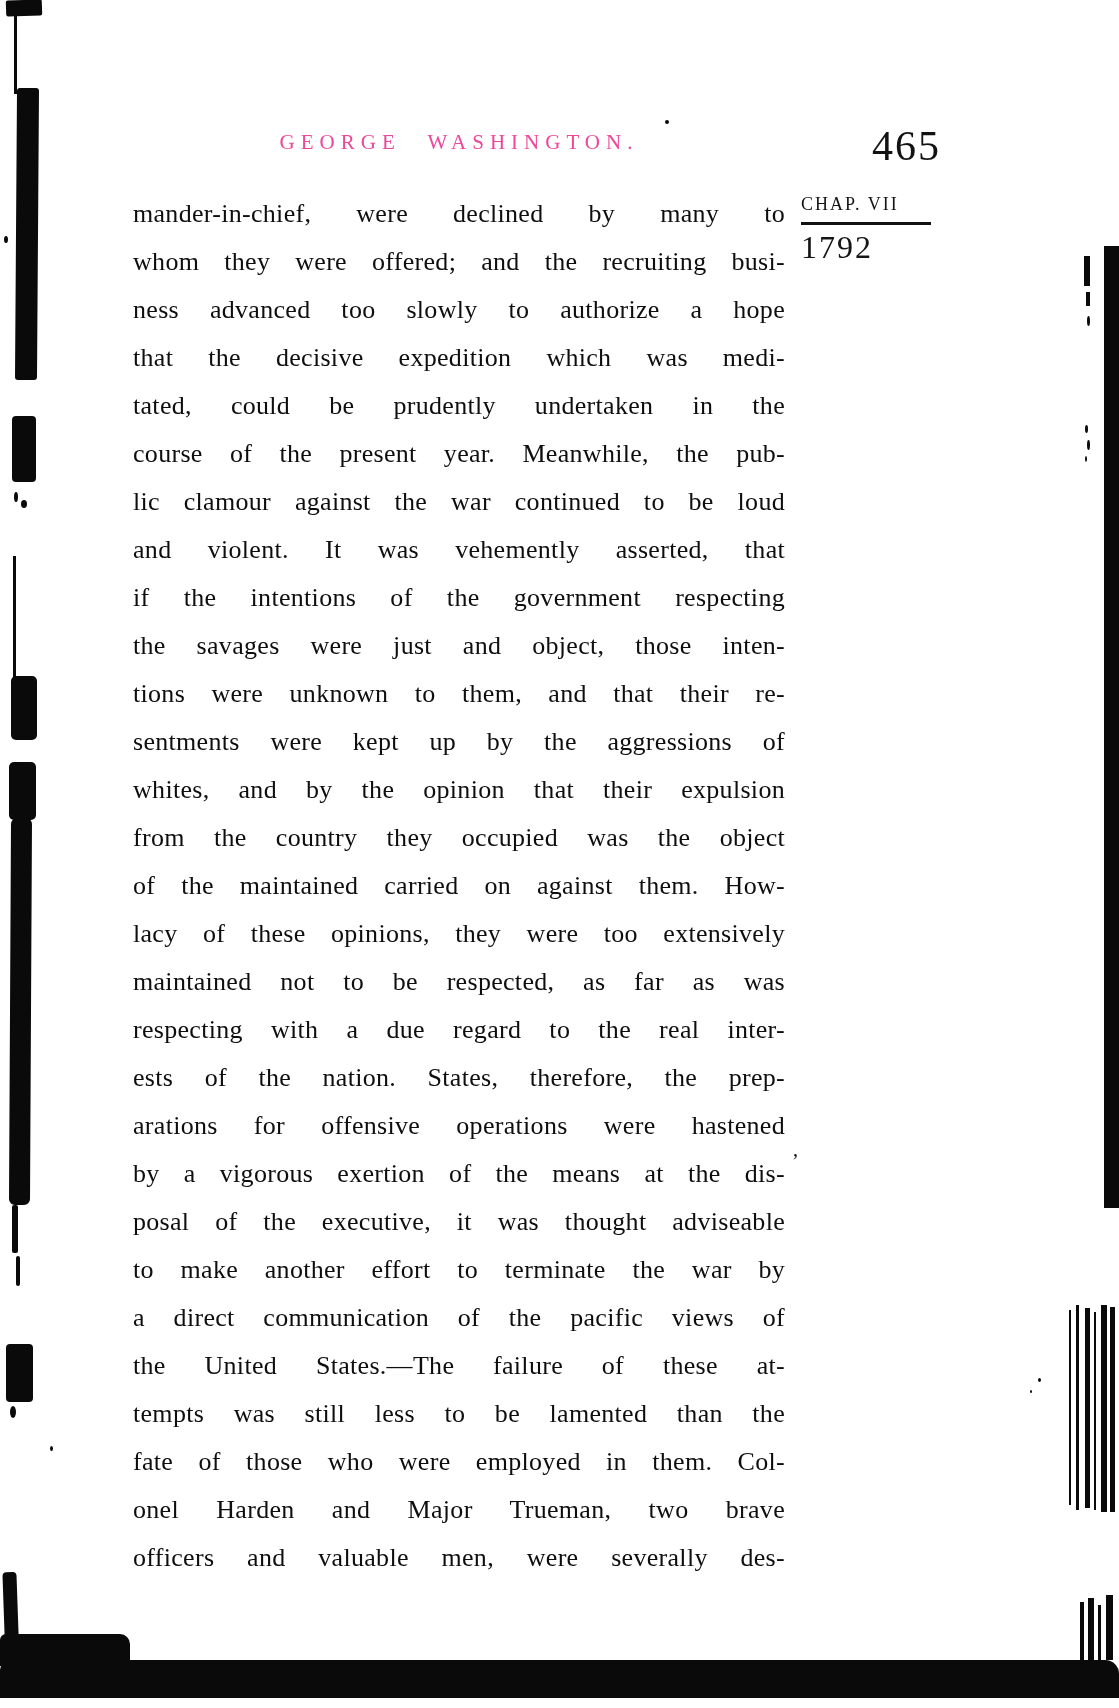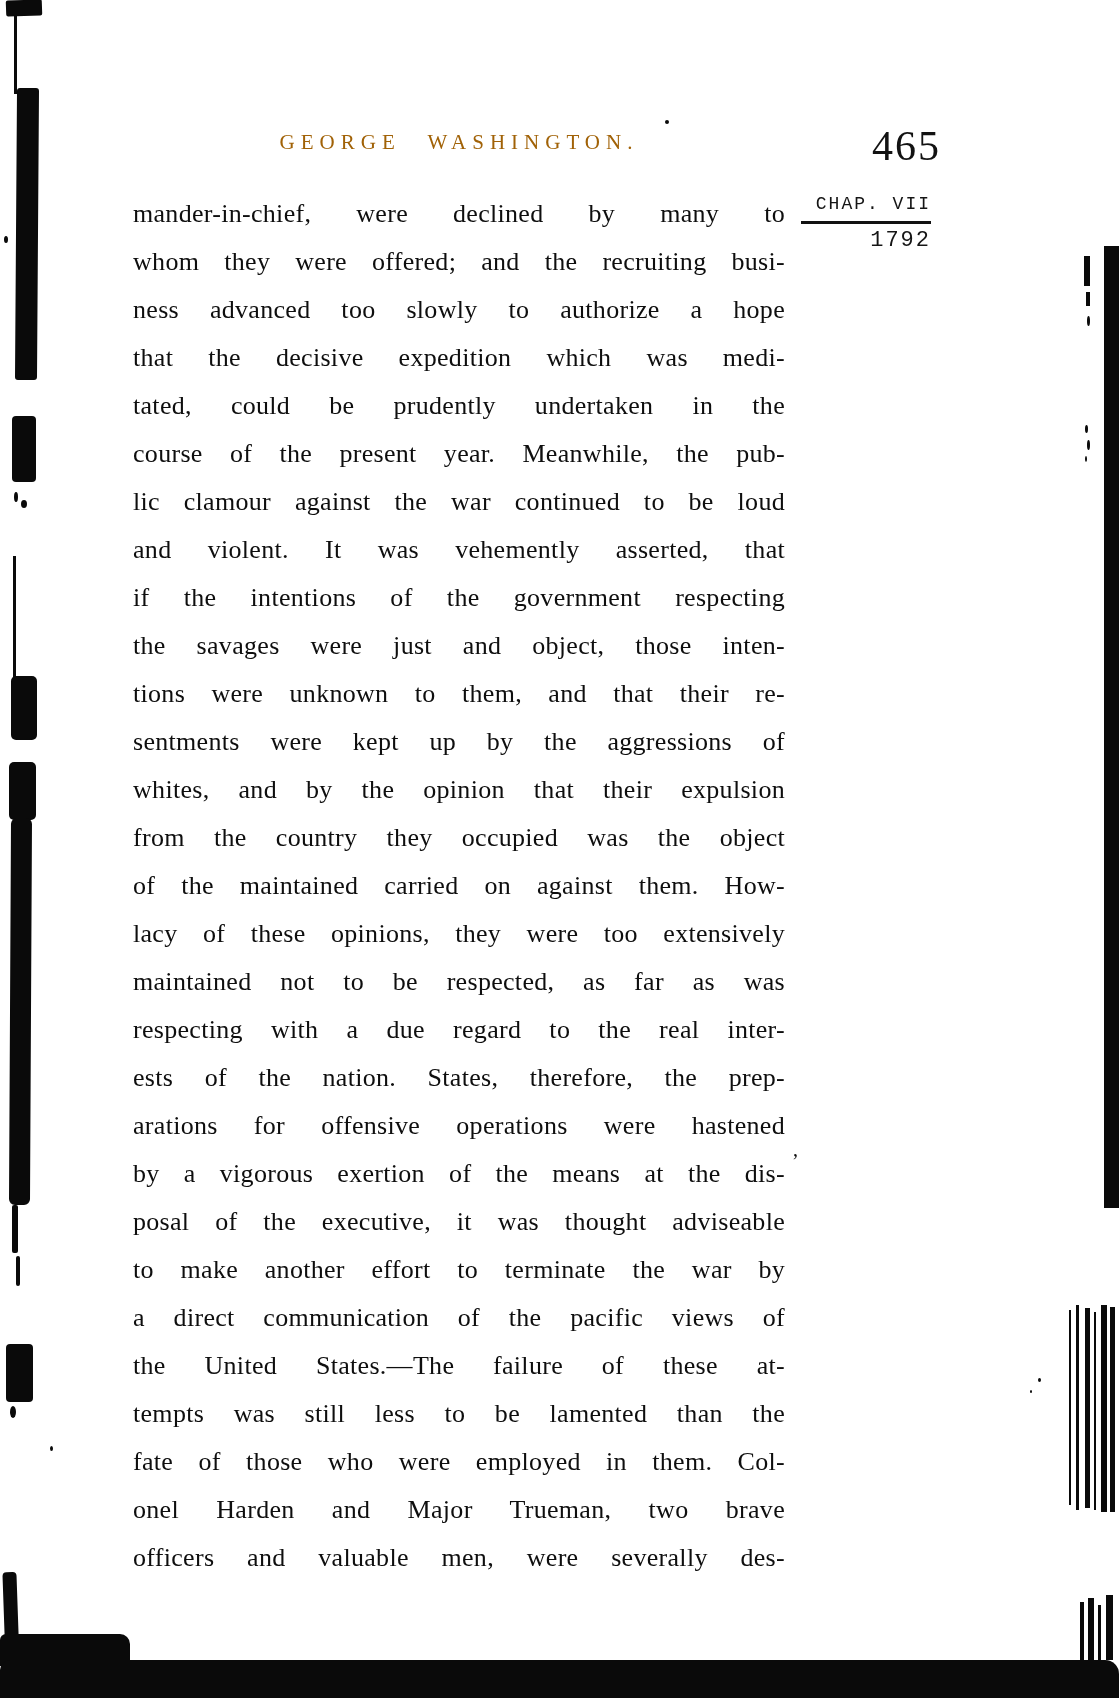--- a/index.html
+++ b/index.html
@@ -8,31 +8,31 @@
     width:1119px;height:1708px;
     background:#ffffff;
     overflow:hidden;
     font-family:"Liberation Serif","DejaVu Serif",serif;
     color:#0d0d0d;
   }
   
   .running-title{
     position:absolute;left:133px;top:130px;width:652px;
     text-align:center;font-size:21px;letter-spacing:6px;word-spacing:16px;
-    color:#a16207;
+    color:#ec4899;
   }
   .page-number{
     position:absolute;left:872px;top:122px;
     font-size:42px;letter-spacing:2px;color:#121212;
   }
   
-  .margin-note{position:absolute;left:801px;top:194px;width:130px;text-align:right;font-family:Liberation Mono, monospace;}
+  .margin-note{position:absolute;left:801px;top:194px;width:130px;text-align:left;}
   .margin-chapter{font-size:18px;letter-spacing:2px;color:#151515;}
   .margin-rule{margin:7px 0 4px 0;height:3px;background:#111;border:0;}
-  .margin-year{font-size:22px;letter-spacing:2px;color:#151515;}
+  .margin-year{font-size:32px;letter-spacing:2px;color:#151515;}
   
   .body-text{
     position:absolute;left:133px;top:186px;width:652px;
     font-size:26px;line-height:40px;letter-spacing:0.3px;
     color:#0e0e0e;
   }
   .body-line{
     text-align:justify;
     text-align-last:justify;
     height:40px;overflow:hidden;white-space:nowrap;margin-top:8px;

